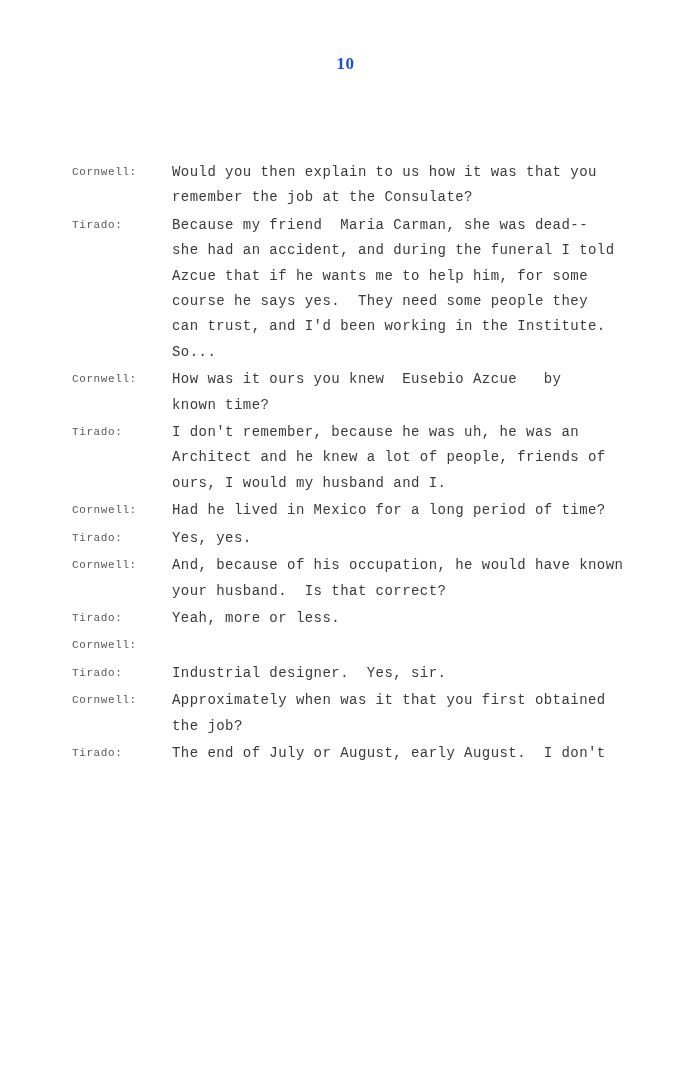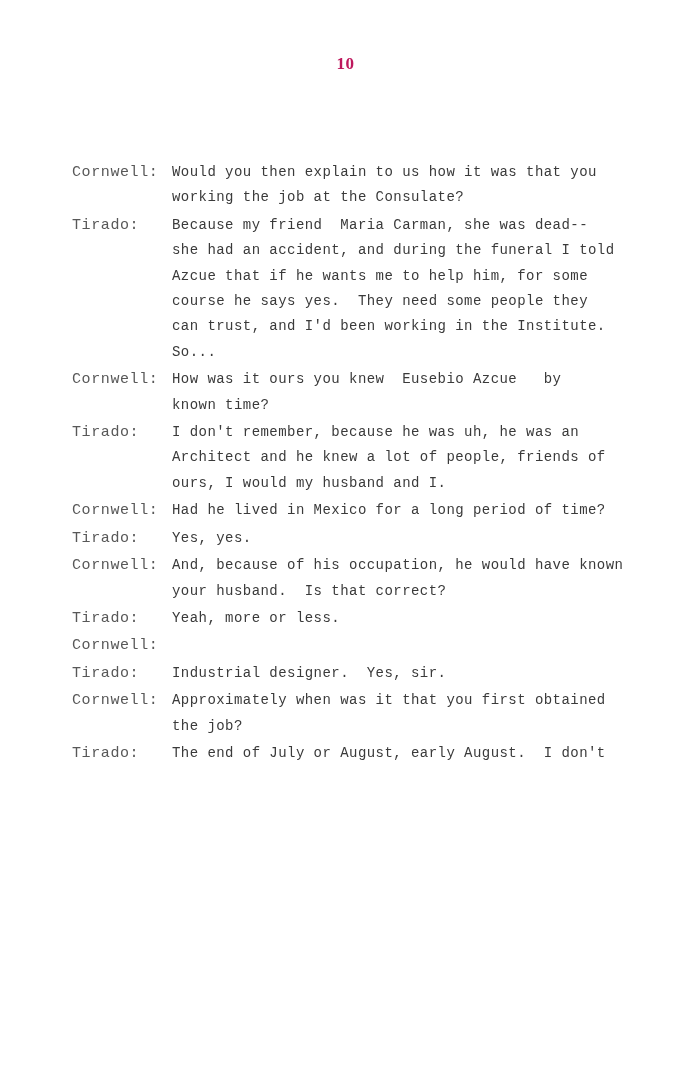--- a/index.html
+++ b/index.html
@@ -24,21 +24,21 @@
   }
   .page-number {
     position: absolute;
     top: 54px;
     left: 0;
     width: 691px;
     text-align: center;
     font-family: "Liberation Serif", "DejaVu Serif", serif;
     font-weight: bold;
     font-size: 17px;
-    color: #be185d;
+    color: #1d4ed8;
     letter-spacing: 0.5px;
   }
   .heading {
     position: absolute;
     top: 98px;
     left: 72px;
     font-size: 11.5px;
     line-height: 15px;
     color: #5d5d5d;
     letter-spacing: 0.6px;
@@ -53,21 +53,21 @@
     width: 560px;
   }
   .entry {
     display: flex;
     align-items: flex-start;
     margin-bottom: 2px;
   }
   .speaker {
     width: 100px;
     flex: 0 0 100px;
-    font-size: 15px;
+    font-size: 11px;
     line-height: 25.4px;
     letter-spacing: 0.6px;
     color: #585858;
     white-space: pre;
   }
   .lines {
     flex: 1 1 auto;
     font-size: 14px;
     line-height: 25.4px;
     letter-spacing: 0.45px;
@@ -83,21 +83,21 @@
 <div class="page">
 
   <div class="page-number">10</div>
 
 
   <div class="transcript">
       <div class="entry">
         <div class="speaker">Cornwell:</div>
         <div class="lines">
           <div>Would you then explain to us how it was that you</div>
-          <div>working the job at the Consulate?</div>
+          <div>remember the job at the Consulate?</div>
         </div>
       </div>
       <div class="entry">
         <div class="speaker">Tirado:</div>
         <div class="lines">
           <div>Because my friend  Maria Carman, she was dead--</div>
           <div>she had an accident, and during the funeral I told</div>
           <div>Azcue that if he wants me to help him, for some</div>
           <div>course he says yes.  They need some people they</div>
           <div>can trust, and I'd been working in the Institute.</div>

